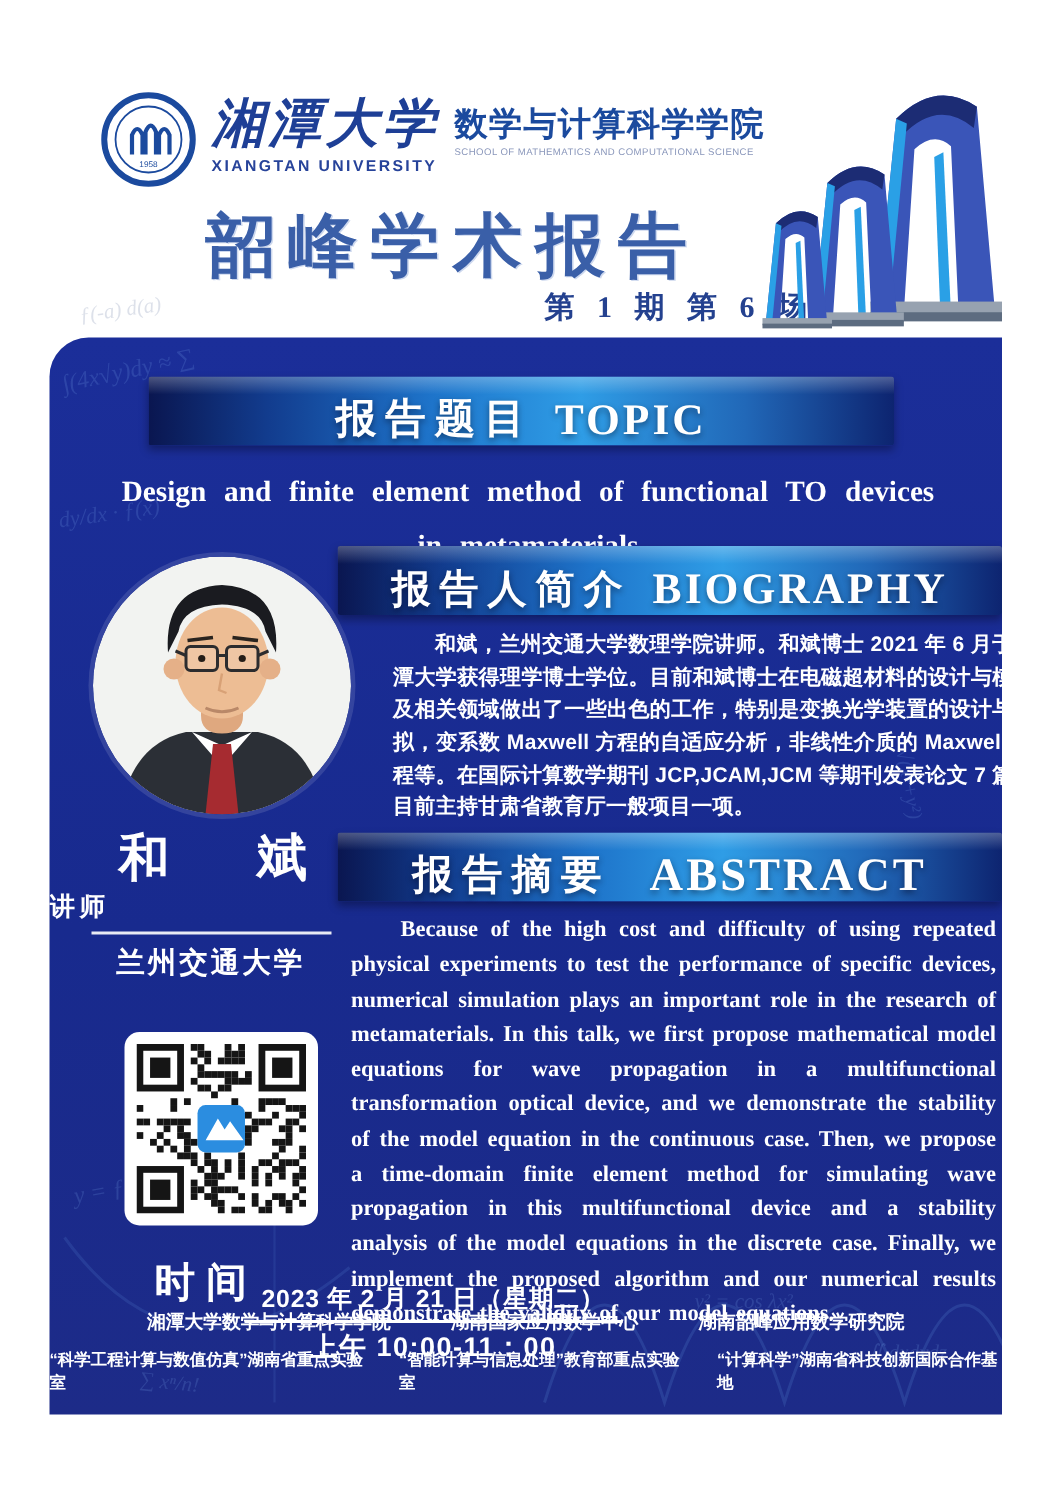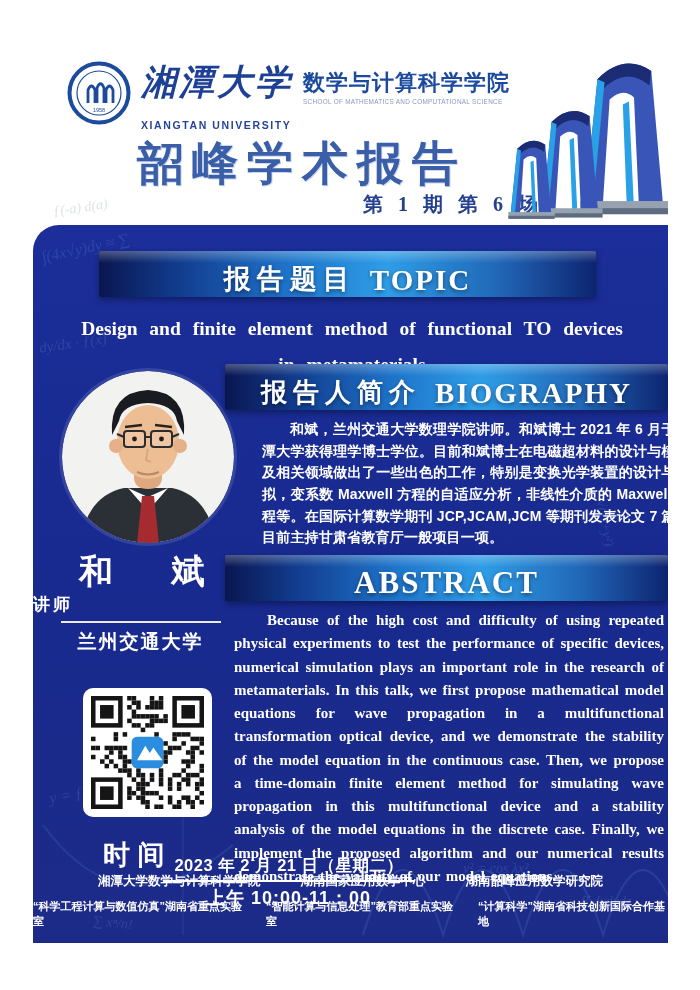--- a/index.html
+++ b/index.html
@@ -6,21 +6,21 @@
   .page{position:relative;width:700px;height:990px;background:#ffffff;overflow:hidden;
         font-family:"Liberation Sans",sans-serif;}
   .poster{position:absolute;left:33px;top:35px;width:635px;height:908px;}
 
   
   .logo-row{position:absolute;left:34px;top:26px;display:flex;align-items:flex-start;gap:10px;}
   .logo{width:64px;height:64px;flex:0 0 auto;}
   .uni-block{display:flex;flex-direction:column;margin-top:4px;}
   .uni-cn{font-family:"Liberation Serif",serif;font-style:italic;font-weight:bold;
           font-size:35px;color:#1e3f96;letter-spacing:3px;line-height:1;}
-  .uni-en{font-size:10.5px;color:#27439a;letter-spacing:1.6px;font-weight:bold;margin-top:19px;}
+  .uni-en{font-size:10.5px;color:#27439a;letter-spacing:1.6px;font-weight:bold;margin-top:5px;}
   .school-block{display:flex;flex-direction:column;margin-top:10px;}
   .school-cn{font-size:22px;font-weight:bold;color:#1b4a9e;letter-spacing:1px;line-height:1.1;}
   .school-en{font-size:6.4px;color:#8a97bb;letter-spacing:.3px;margin-top:3px;}
 
   .series-title{position:absolute;left:28px;top:98px;width:482px;text-align:center;
       font-size:46px;font-weight:800;color:#3a5fa8;letter-spacing:9px;
       text-shadow:1px 1px 0 #cdd8ee;}
   .series-issue{position:absolute;left:28px;top:156px;width:482px;text-align:right;
       font-family:"Liberation Serif",serif;font-size:20px;font-weight:bold;color:#24418f;
       letter-spacing:5px;}
@@ -359,20 +359,21 @@
             </svg></div>
         </div>
 
       <div class="banner bio-banner">
         <span class="cn">报告人简介</span>
         <span class="en">BIOGRAPHY</span>
       </div>
       <div class="bio-text">和斌，兰州交通大学数理学院讲师。和斌博士 2021 年 6 月于湘潭大学获得理学博士学位。目前和斌博士在电磁超材料的设计与模拟及相关领域做出了一些出色的工作，特别是变换光学装置的设计与模拟，变系数 Maxwell 方程的自适应分析，非线性介质的 Maxwell 方程等。在国际计算数学期刊 JCP,JCAM,JCM 等期刊发表论文 7 篇，目前主持甘肃省教育厅一般项目一项。</div>
 
       <div class="banner abs-banner">
+        <span class="cn">报告摘要</span>
         <span class="en">ABSTRACT</span>
       </div>
       <div class="abs-text">Because of the high cost and difficulty of using repeated physical experiments to test the performance of specific devices, numerical simulation plays an important role in the research of metamaterials. In this talk, we first propose mathematical model equations for wave propagation in a multifunctional transformation optical device, and we demonstrate the stability of the model equation in the continuous case. Then, we propose a time-domain finite element method for simulating wave propagation in this multifunctional device and a stability analysis of the model equations in the discrete case. Finally, we implement the proposed algorithm and our numerical results demonstrate the validity of our model equations.</div>
 
       <div class="time-label">时  间</div>
       <div class="time-block">
         <div class="time-date">2023 年 2 月 21 日（星期二）</div>
         <div class="time-sep"></div>
         <div class="time-hours">上午 10:00-11：00</div>
       </div>

